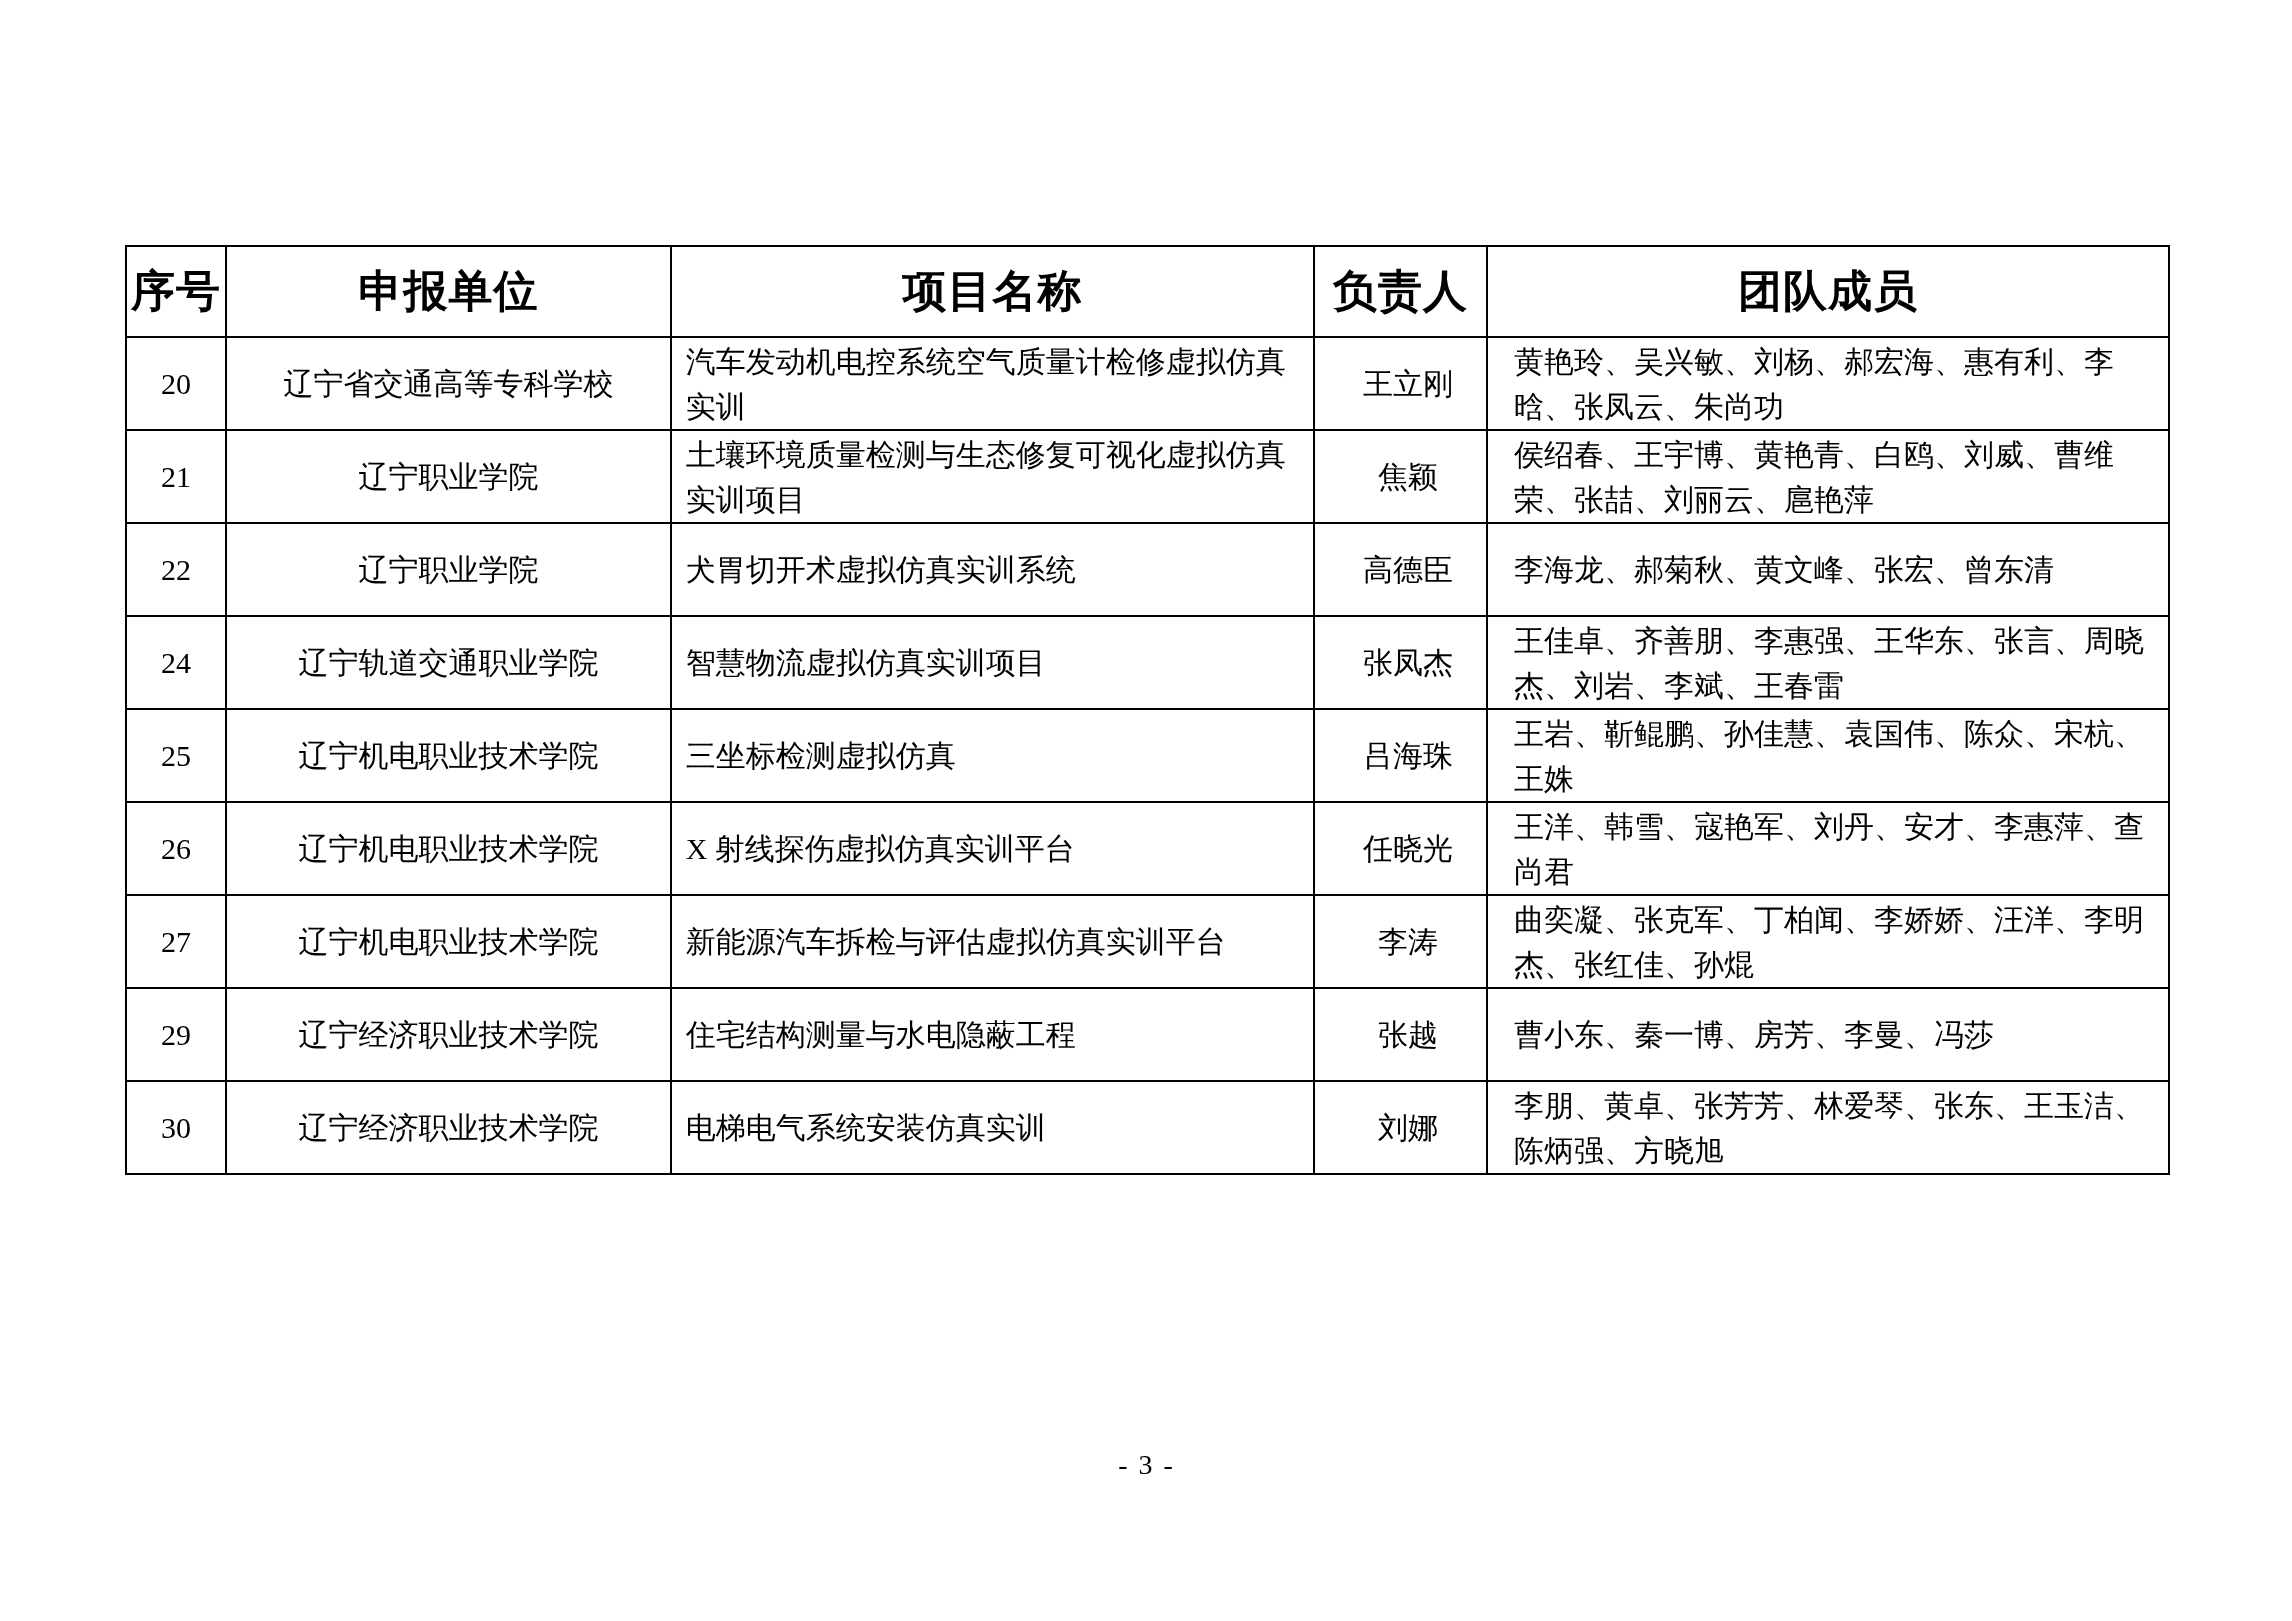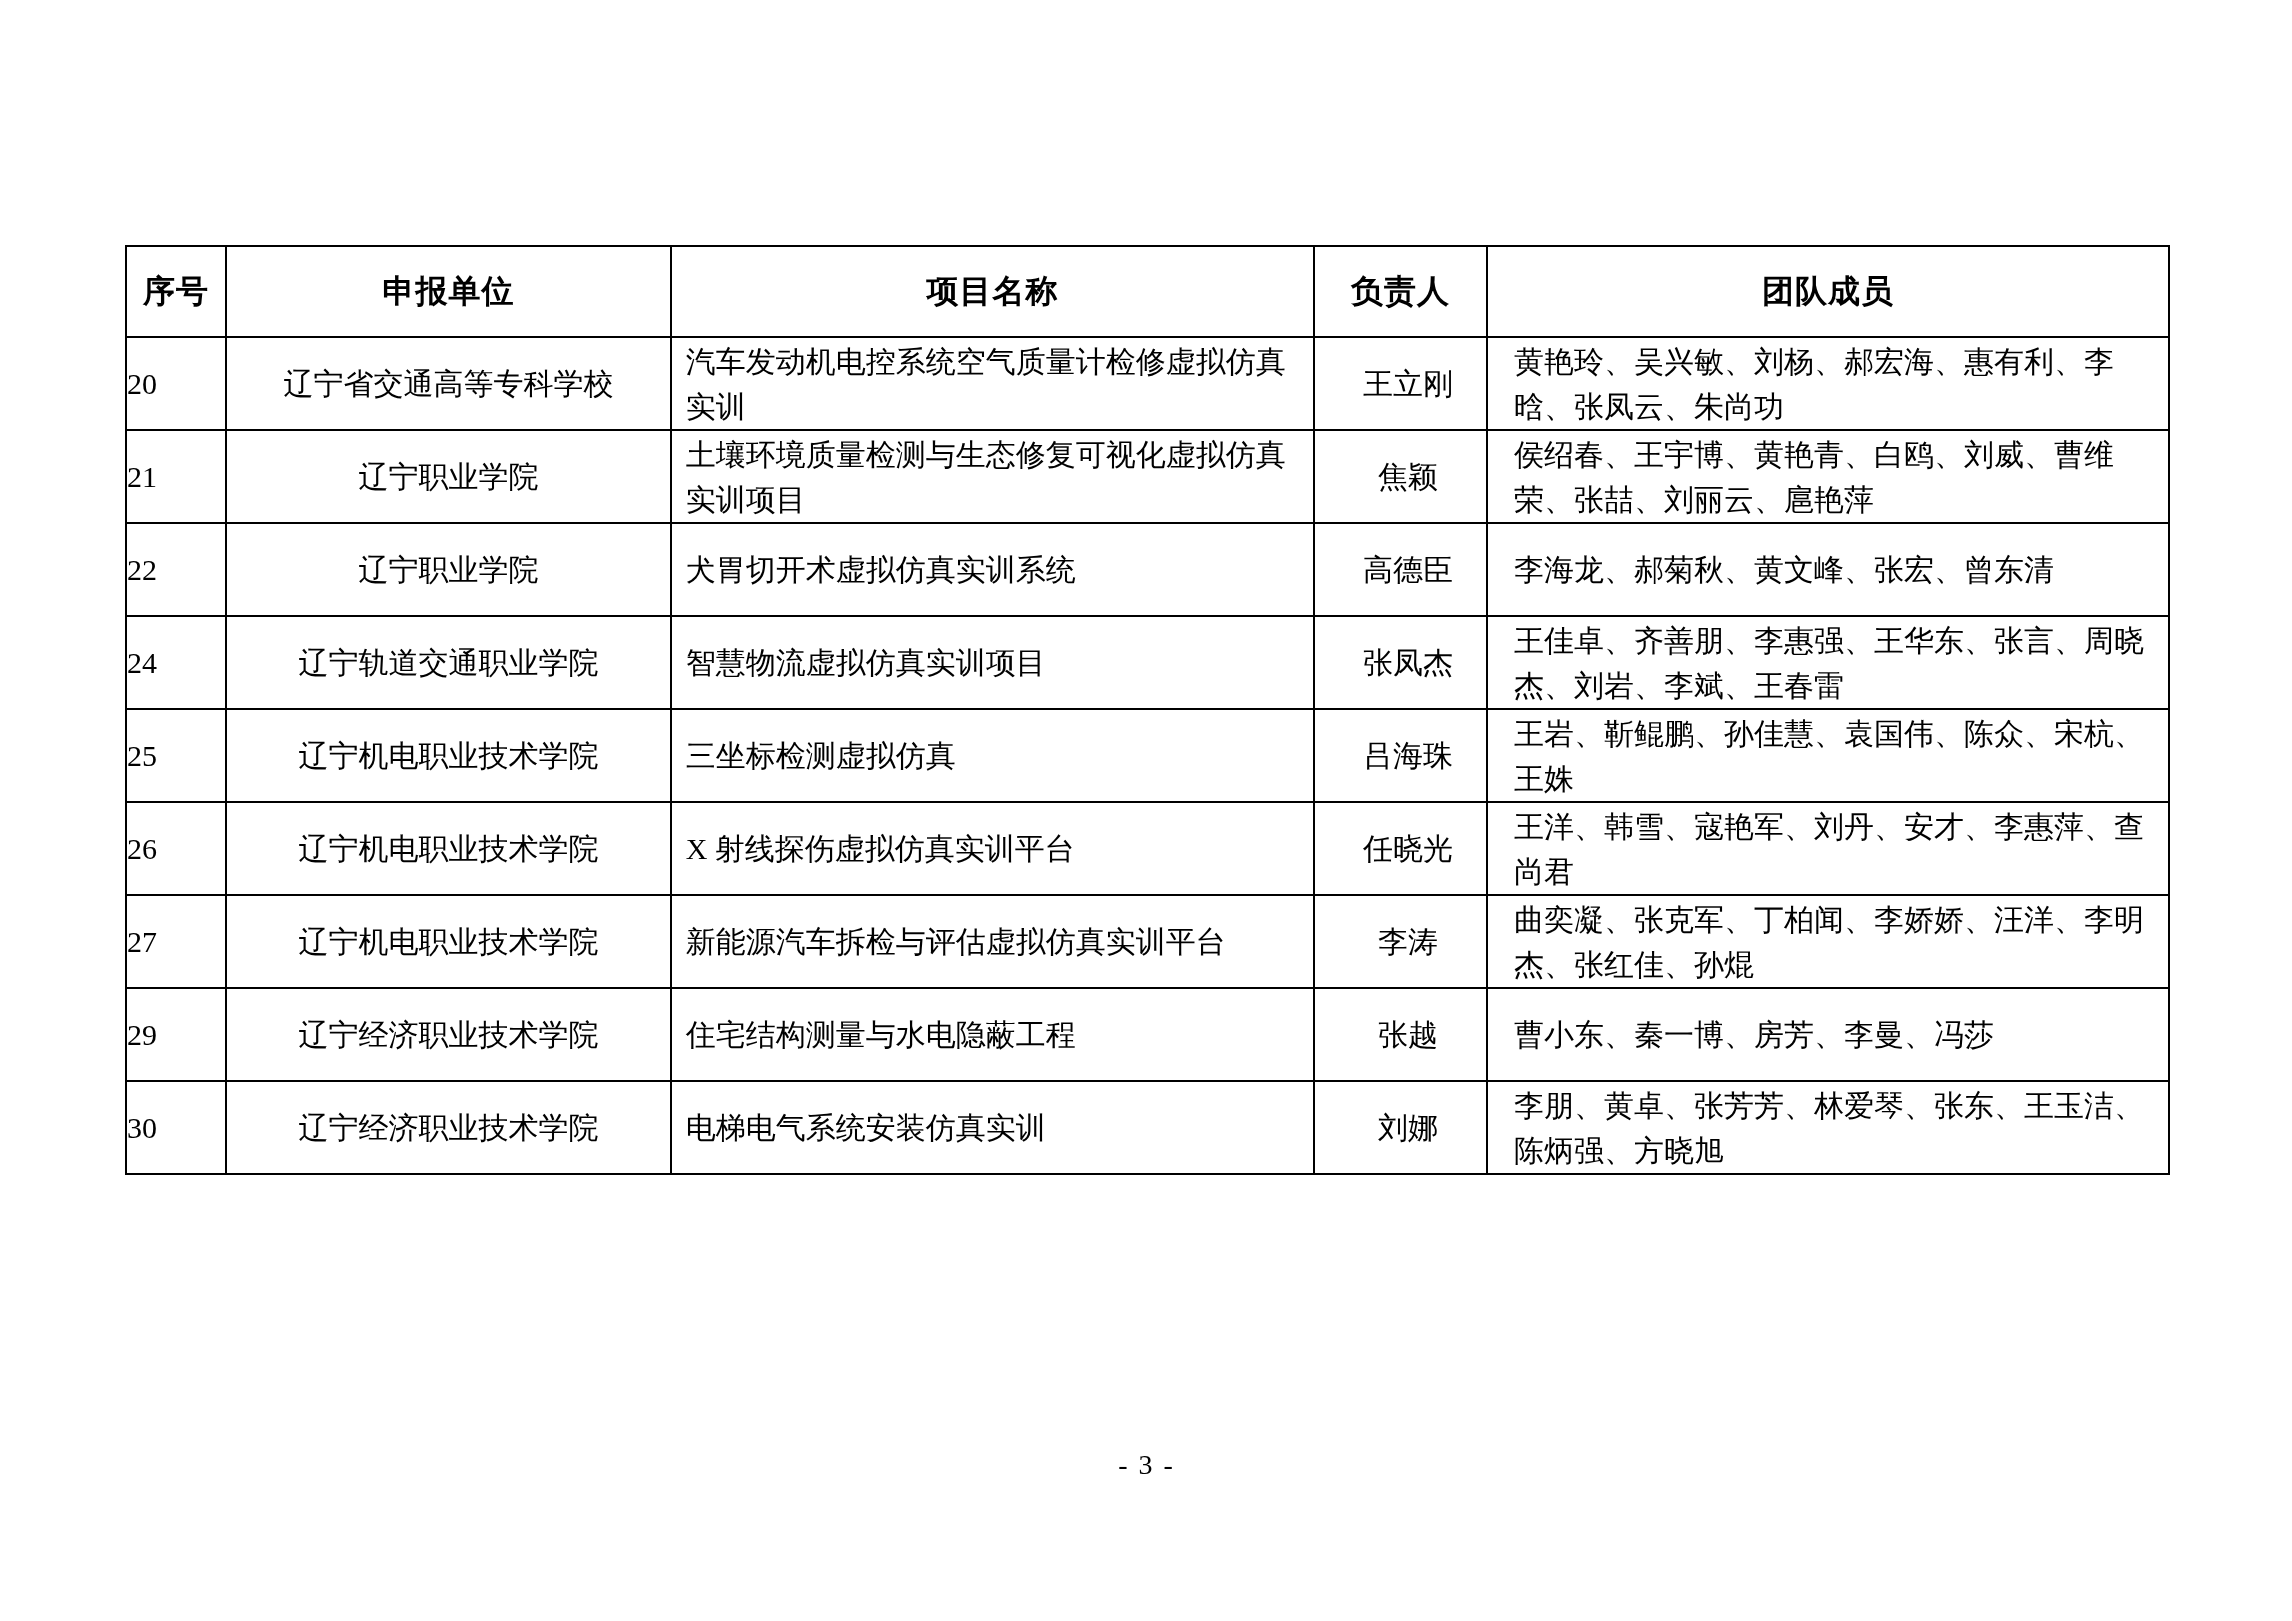--- a/index.html
+++ b/index.html
@@ -35,29 +35,30 @@
     border-top: 2.9px solid #000000;
     border-bottom: 2.9px solid #000000;
     padding: 0;
     vertical-align: middle;
     overflow: hidden;
   }
   .doc-table thead tr { height: 91px; }
   .doc-table tbody tr { height: 93px; }
   .doc-table th {
     font-weight: bold;
-    font-size: 32px;
+    font-size: 44px;
     text-align: center;
     letter-spacing: 1px;
   }
   .doc-table td {
     font-size: 30px;
     line-height: 45px;
   }
   td.c-no {
+    text-align: center;
     font-family: "Liberation Serif", "DejaVu Serif", serif;
   }
   td.c-unit { text-align: center; }
   td.c-project {
     text-align: left;
     padding-left: 13.7px;
     padding-right: 11.8px;
   }
   td.c-leader { text-align: center; padding-left: 15px; }
   td.c-team {

